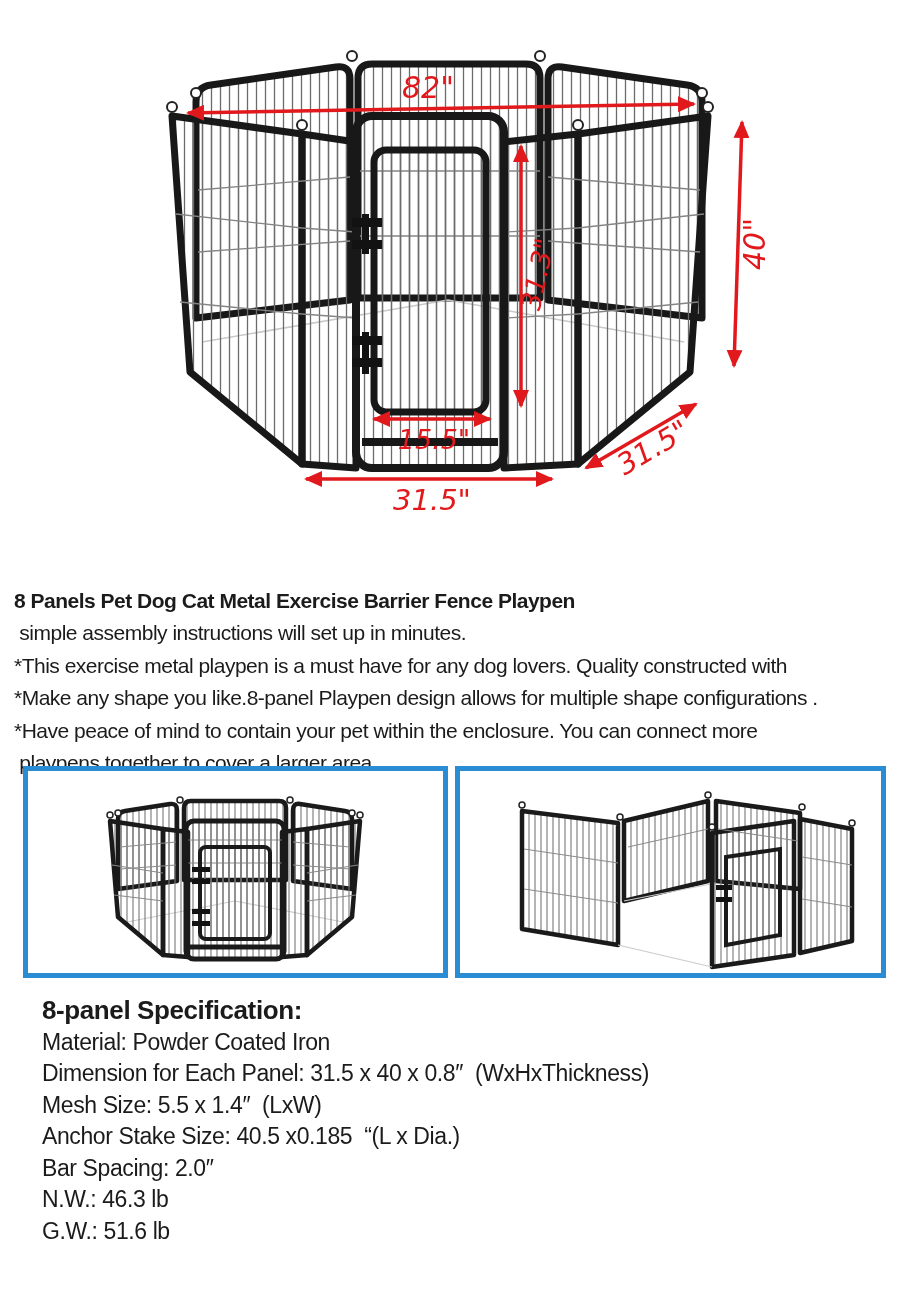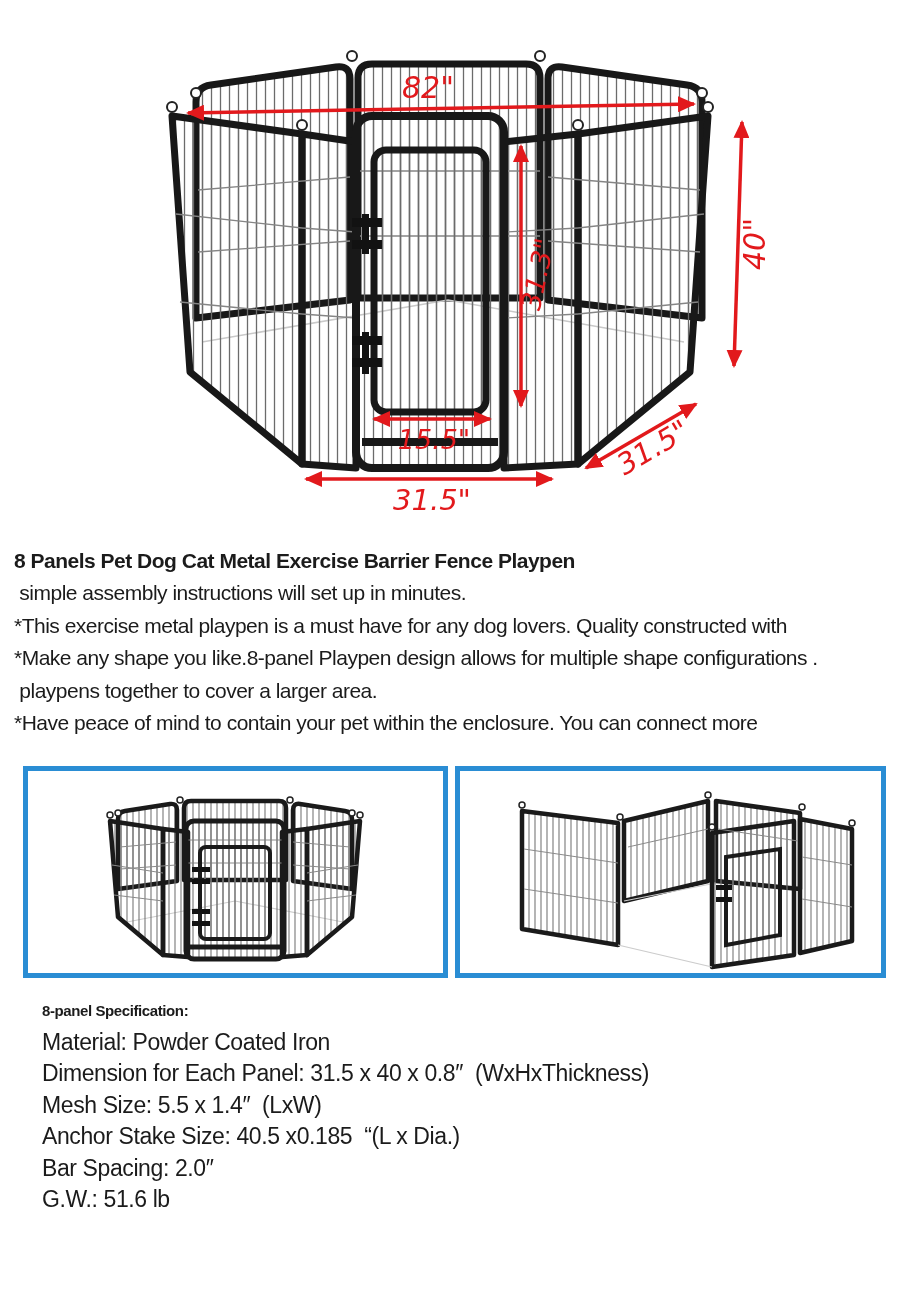--- a/index.html
+++ b/index.html
@@ -3,27 +3,27 @@
 <meta charset="utf-8">
 <style>
   html,body{margin:0;padding:0;}
   body{
     width:900px;height:1304px;position:relative;background:#ffffff;
     font-family:"Liberation Sans",sans-serif;color:#1b1b1b;overflow:hidden;
   }
   .hero{position:absolute;left:0;top:0;width:900px;height:530px;}
   .dim-label{font-family:"DejaVu Sans",sans-serif;font-style:italic;fill:#e2191c;}
   .desc{position:absolute;left:14px;top:545px;width:872px;letter-spacing:-0.5px;}
-  .desc-title{font-size:21px;font-weight:bold;line-height:32px;}
+  .desc-title{font-size:21px;font-weight:bold;line-height:32px;margin-top:40px;}
   .desc-line{font-size:21px;line-height:32.5px;white-space:pre-wrap;}
   .thumb-box{position:absolute;top:766px;height:202px;border:5px solid #2a8dd4;background:#fff;box-sizing:content-box;display:flex;align-items:center;justify-content:center;}
   .thumb-left{left:23px;width:415px;}
   .thumb-right{left:455px;width:421px;}
   .specs{position:absolute;left:42px;top:995px;width:840px;letter-spacing:-0.4px;}
-  .spec-heading{font-size:15px;font-weight:bold;line-height:31.5px;}
+  .spec-heading{font-size:26px;font-weight:bold;line-height:31.5px;}
   .spec-line{font-size:23px;line-height:31.5px;white-space:pre-wrap;}
 </style>
 </head>
 <body>
 
 <svg class="hero" width="900" height="530" viewBox="0 0 900 530">
   <defs>
     <marker id="ah" markerUnits="userSpaceOnUse" markerWidth="20" markerHeight="16" refX="16" refY="8" orient="auto-start-reverse">
       <path d="M0,0 L18,8 L0,16 Z" fill="#e2191c"></path>
     </marker>
@@ -102,22 +102,22 @@
     <text class="dim-label" x="432" y="510" font-size="29">31.5"</text>
     <text class="dim-label" transform="translate(658,456) rotate(-30.5)" font-size="29">31.5"</text>
   </g>
 </svg>
 
 <div class="desc">
   <div class="desc-title">8 Panels Pet Dog Cat Metal Exercise Barrier Fence Playpen</div>
   <div class="desc-line"> simple assembly instructions will set up in minutes.</div>
   <div class="desc-line">*This exercise metal playpen is a must have for any dog lovers. Quality constructed with</div>
   <div class="desc-line">*Make any shape you like.8-panel Playpen design allows for multiple shape configurations .</div>
+  <div class="desc-line">*Have peace of mind to contain your pet within the enclosure. You can connect more</div>
   <div class="desc-line"> playpens together to cover a larger area.</div>
-  <div class="desc-line">*Have peace of mind to contain your pet within the enclosure. You can connect more</div>
 </div>
 
 <div class="thumb-box thumb-left">
   <svg width="415" height="202" viewBox="0 0 415 202">
     <g fill="url(#bars2)" stroke="#1a1a1a" stroke-width="4.5" stroke-linejoin="round">
       <path d="M90,118 L90,48 Q90,41 97,40 L142,33 Q149,32 149,39 L149,110 Z"></path>
       <path d="M156,109 L156,37 Q156,30 163,30 L251,30 Q258,30 258,37 L258,109 Z"></path>
       <path d="M265,110 L265,39 Q265,32 272,33 L317,40 Q324,41 324,48 L324,118 Z"></path>
     </g>
     <path d="M94,152 L207,130 L320,152" fill="none" stroke="#cccccc" stroke-width="1.2"></path>
@@ -186,14 +186,15 @@
   </svg>
 </div>
 
 <div class="specs">
   <div class="spec-heading">8-panel Specification:</div>
   <div class="spec-line">Material: Powder Coated Iron</div>
   <div class="spec-line">Dimension for Each Panel: 31.5 x 40 x 0.8″  (WxHxThickness)</div>
   <div class="spec-line">Mesh Size: 5.5 x 1.4″  (LxW)</div>
   <div class="spec-line">Anchor Stake Size: 40.5 x0.185  “(L x Dia.)</div>
   <div class="spec-line">Bar Spacing: 2.0″</div>
+  <div class="spec-line">N.W.: 46.3 lb</div>
   <div class="spec-line">G.W.: 51.6 lb</div>
 </div>
 
 </body></html>

